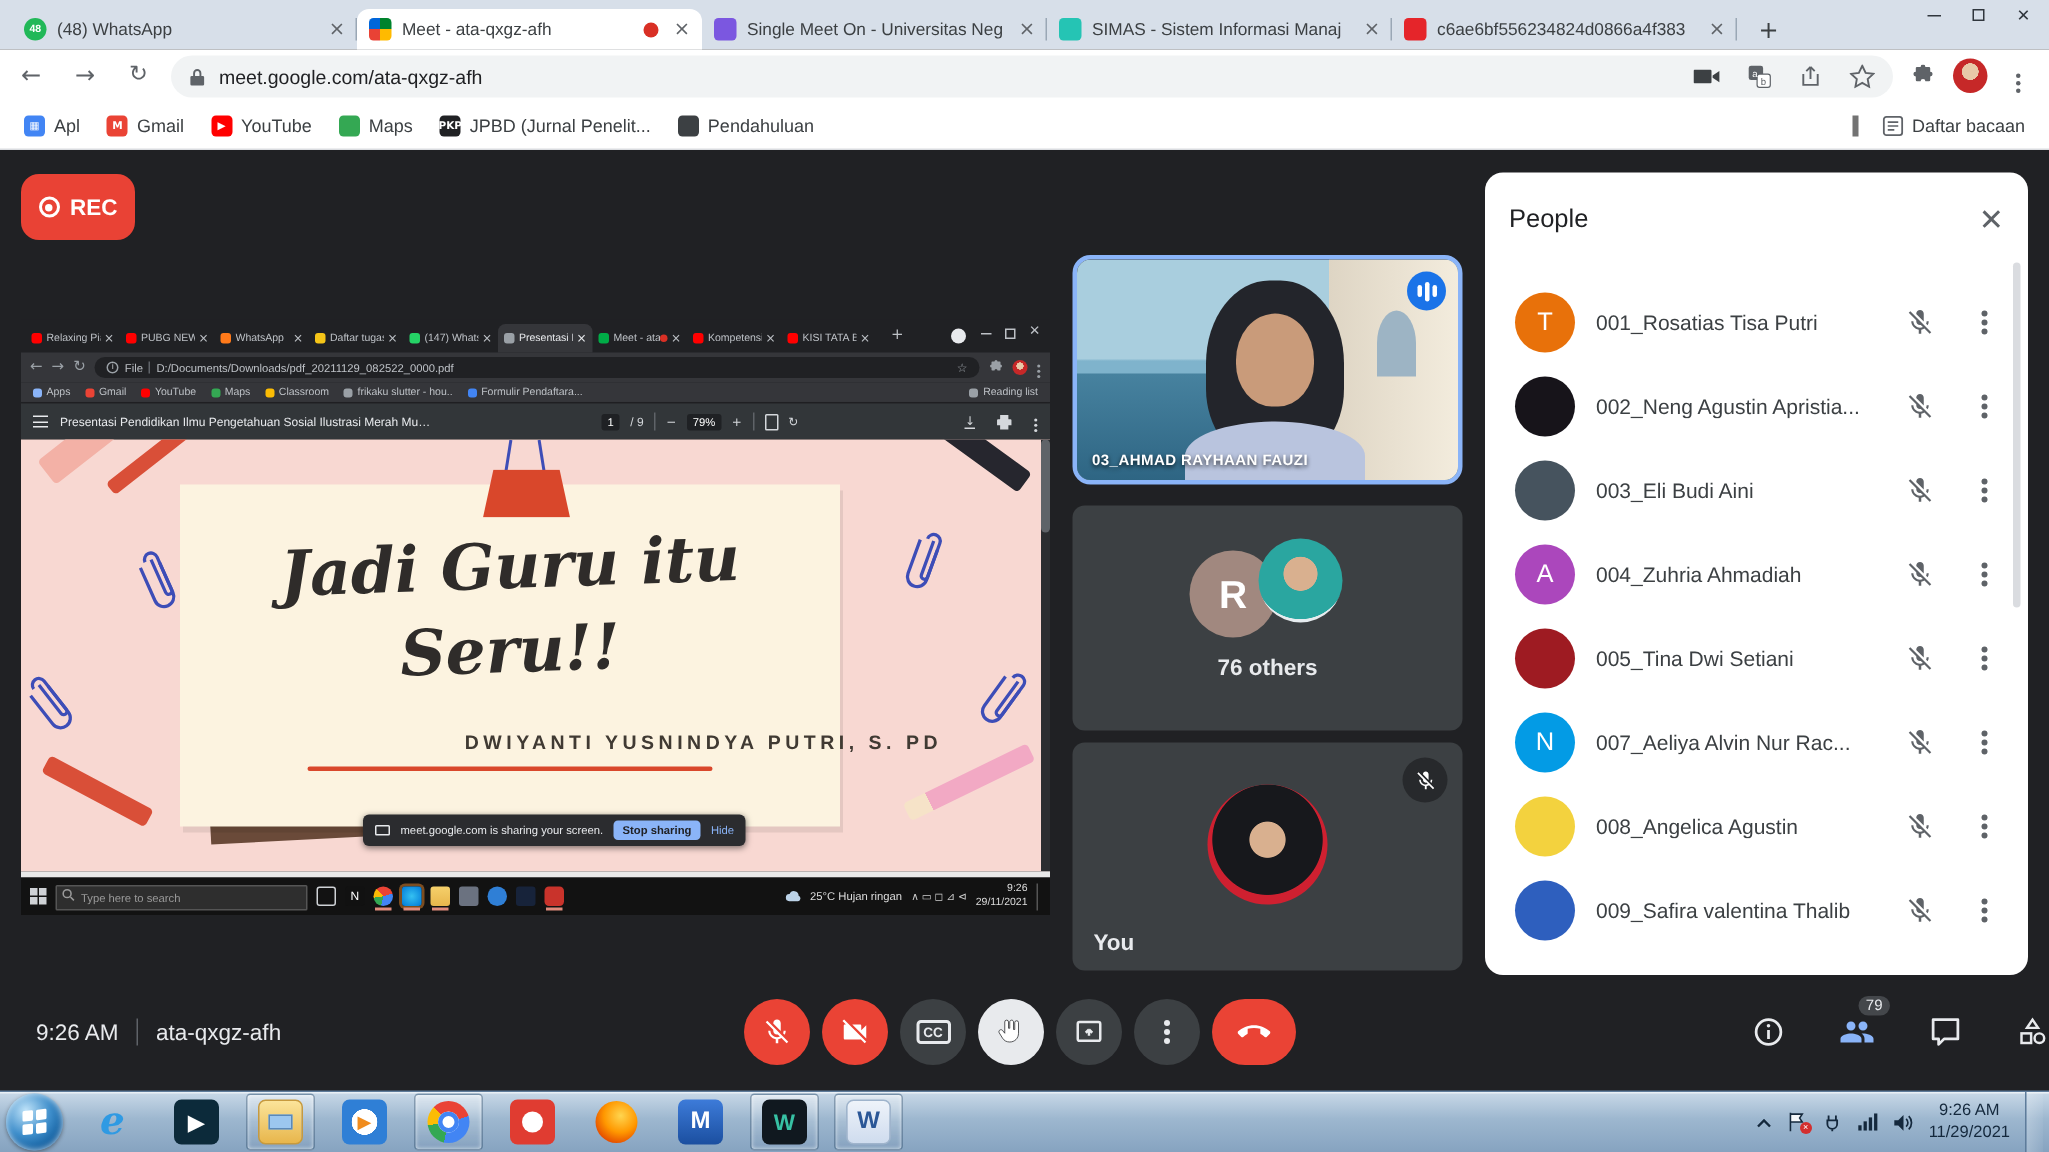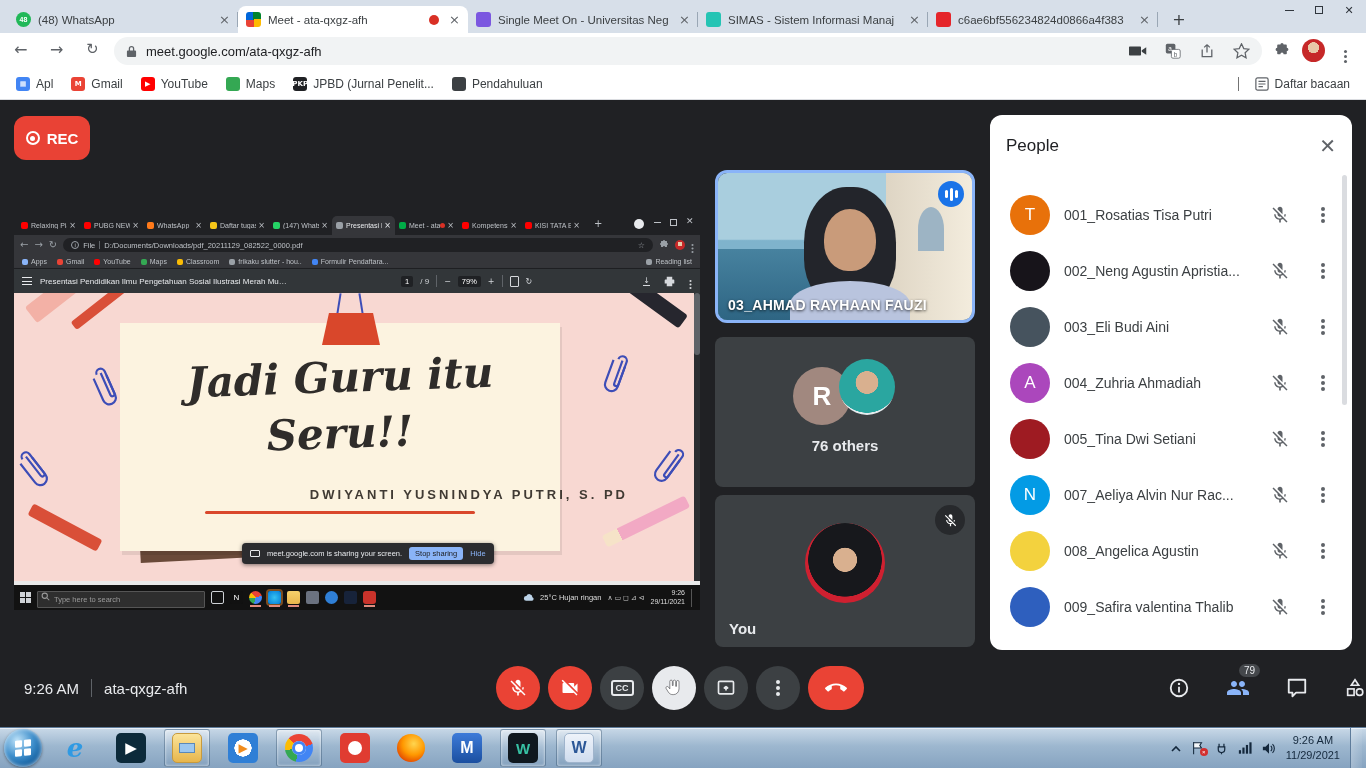--- a/index.html
+++ b/index.html
@@ -53,21 +53,21 @@
   .speaker{border:3px solid var(--speak-border);border-radius:12px;overflow:hidden}
   .sky{position:absolute;inset:0;background:linear-gradient(#a9cede 0 45%,#7fb3cc 46% 100%)}
   .sea{position:absolute;left:0;top:52%;width:58%;height:48%;background:linear-gradient(#47829f,#2e6583)}
   .bld{position:absolute;right:0;top:0;width:34%;height:100%;background:linear-gradient(90deg,#ded5c4,#f3ecdd)}
   .arch{position:absolute;border-radius:50% 50% 0 0;background:#9db4c4}
   .hijab{position:absolute;background:#23252b;border-radius:46% 46% 40% 40%}
   .face{position:absolute;background:#c99b7a;border-radius:50% 50% 46% 46%}
   .shirt{position:absolute;background:#b9c4de;border-radius:50% 50% 0 0}
   .eq{width:26px;height:26px;border-radius:50%;background:#1a73e8;display:flex;align-items:center;justify-content:center;gap:2px}
   .eq i{width:3px;background:#fff;border-radius:2px}
-  .tname{position:absolute;left:10px;bottom:7px;color:#fff;font-size:14px;font-weight:bold;text-shadow:0 1px 3px rgba(0,0,0,.8);letter-spacing:.3px}
+  .tname{position:absolute;left:10px;bottom:7px;color:#fff;font-size:10px;font-weight:bold;text-shadow:0 1px 3px rgba(0,0,0,.8);letter-spacing:.3px}
   .circ{border-radius:50%;display:flex;align-items:center;justify-content:center}
 
   
   .panel{background:#fff;border-radius:12px;overflow:hidden}
   .ptitle{font-size:17px;color:#202124}
   .pclose{font-size:20px;color:#5f6368;cursor:pointer;font-family:"DejaVu Sans",sans-serif}
   .prow{display:flex;align-items:center;height:56px;padding:0 22px 0 20px}
   .pav{width:40px;height:40px;border-radius:50%;flex:0 0 40px;display:flex;align-items:center;justify-content:center}
   .pletter{color:#fff;font-size:17px}
   .pname{margin-left:14px;flex:1;font-size:14px;color:#3c4043;white-space:nowrap;overflow:hidden;text-overflow:ellipsis}
@@ -110,21 +110,21 @@
   .card{position:absolute;background:var(--card-cream);box-shadow:2px 4px 0 rgba(0,0,0,.08)}
   .cardshadow{position:absolute;background:#6a4a39;transform:rotate(-3deg)}
   .clipstr{position:absolute;width:2px;background:#3d4db7}
   .binder{position:absolute;background:var(--clip-red);clip-path:polygon(12% 0,88% 0,100% 100%,0 100%)}
   .script{font-family:"DejaVu Serif",serif;font-style:italic;font-weight:bold;color:#2f2c2a}
   .author{font-size:13px;font-weight:bold;letter-spacing:3px;color:#403a33}
   .underl{background:var(--clip-red);border-radius:2px;height:3px}
   .pclip{position:absolute}
   .pencil{position:absolute;border-radius:3px}
   .sharebar{position:absolute;background:#2b2c2f;border-radius:4px;display:flex;align-items:center;gap:7px;padding:4px 8px;color:#e8eaed;font-size:7.5px;box-shadow:0 1px 4px rgba(0,0,0,.5)}
-  .stopbtn{background:var(--accent-blue);color:#202124;border-radius:3px;padding:2px 6px;font-weight:normal;cursor:pointer}
+  .stopbtn{background:var(--accent-blue);color:#202124;border-radius:3px;padding:2px 6px;font-weight:bold;cursor:pointer}
   .hidelnk{color:var(--accent-blue);cursor:pointer}
   .in-task{background:#121212;display:flex;align-items:center;padding:0 6px;gap:6px}
   .wstart{display:grid;grid-template-columns:5px 5px;grid-gap:1px}
   .wstart i{width:5px;height:5px;background:#cfd2d6}
   .isearch{width:168px;height:17px;background:#2e2e2e;border:1px solid #555;color:#bbb;font-size:7.5px;padding:0 4px 0 16px;border-radius:1px}
   .isearch::placeholder{color:#9a9a9a}
   .itico{width:13px;height:13px;border-radius:2px;position:relative}
   .run::after{content:"";position:absolute;left:1px;right:1px;bottom:-3px;height:2px;background:#e08b7d}
   .trayt{color:#ddd;font-size:7px;line-height:1.15;text-align:right}
 
@@ -282,21 +282,21 @@
         </div>
 
         <div class="bm">
           <span class="bmfav" style="background: rgb(60, 64, 67);">
             <i class="bmglyph"></i>
           </span>
           <span>Pendahuluan</span>
         </div>
       </div>
     <span style="flex:1"></span>
-    <div class="bm" style="margin:0;border-left:1px solid #737373;padding-left:16px">
+    <div class="bm" style="margin:0;border-left:4px solid #737373;padding-left:16px">
       <svg width="14" height="14" viewBox="0 0 16 16" style="margin-right:6px">
           <rect x="1" y="1" width="14" height="14" rx="2" fill="none" stroke="#5f6368" stroke-width="1.4"></rect>
           <path d="M4 5h8M4 8h8M4 11h5" stroke="#5f6368" stroke-width="1.3"></path>
         </svg>
       <span>Daftar bacaan</span>
     </div>
   </div>
 
   <div class="a rec" style="left:14px;top:116px;width:76px;height:44px">
     <span class="recring"></span>

